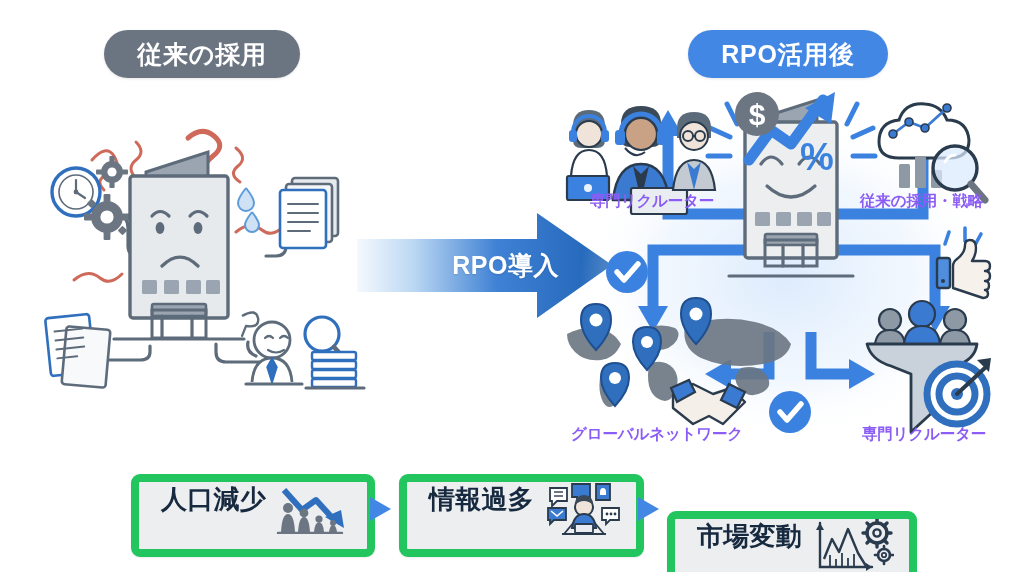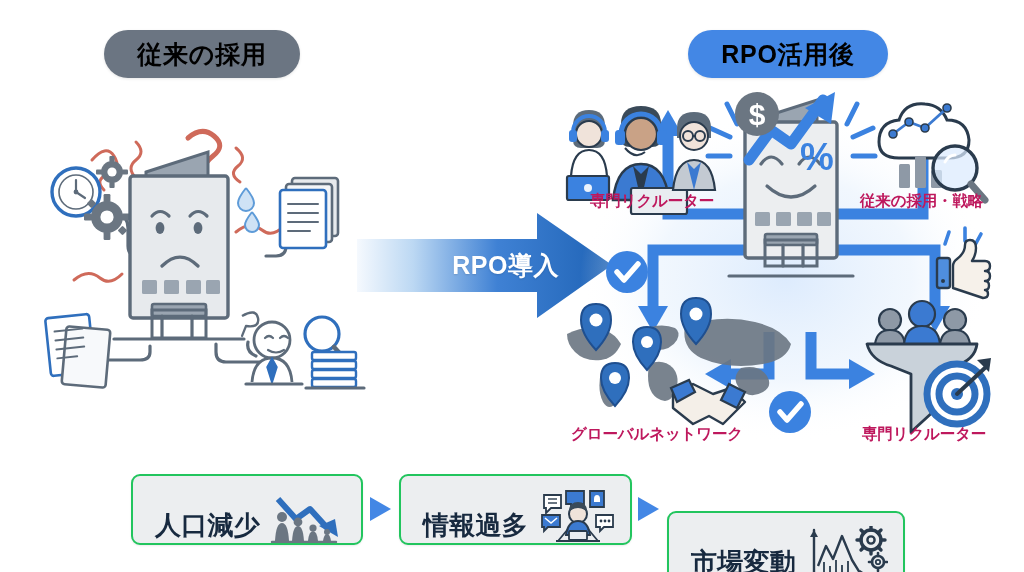--- a/index.html
+++ b/index.html
@@ -10,21 +10,21 @@
     overflow:hidden;
     position:relative;
   }
   #stage{position:relative;width:1024px;height:572px;}
 
   
   .pill{
     position:absolute;
     display:flex;align-items:center;justify-content:center;
     border-radius:999px;
-    color:#000000;
+    color:#ffffff;
     font-weight:700;
     letter-spacing:.03em;
     box-shadow:0 1px 3px rgba(0,0,0,.10);
   }
   #pill-before{left:104px;top:30px;width:196px;height:48px;background:#6b7582;font-size:25px;}
   #pill-after {left:688px;top:30px;width:200px;height:48px;background:#4387e5;font-size:25px;}
 
   
   #rpo-arrow{position:absolute;left:357px;top:213px;width:255px;height:105px;}
   #rpo-arrow .lbl{
@@ -35,38 +35,38 @@
   }
 
   
   .panel{position:absolute;}
   #left-panel{left:40px;top:120px;width:330px;height:290px;}
   #right-panel{left:545px;top:82px;width:479px;height:372px;}
 
   
   .qcap{
     position:absolute;
-    color:#be185d;
+    color:#8b5cf6;
     font-weight:700;
     font-size:15.5px;
     white-space:nowrap;
     letter-spacing:-.01em;
   }
   #cap-recruiters{left:590px;top:191px;}
   #cap-data{left:860px;top:191px;}
   #cap-global{left:571px;top:424px;}
   #cap-pipeline{left:862px;top:424px;}
 
   
   .card{
     position:absolute;top:474px;height:67px;
     background:#eceef0;
-    border:2px solid #22c55e;
+    border:8px solid #22c55e;
     border-radius:9px;
-    display:flex;align-items:flex-end;
+    display:flex;align-items:flex-start;
     box-shadow:0 1px 2px rgba(0,0,0,.08);
   }
   .card .ctext{
     color:#17293f;font-weight:700;font-size:26px;
     margin-left:22px;letter-spacing:.01em;white-space:nowrap;
   }
   .card .cicon{margin-left:10px;display:flex;align-items:center;}
   #card-pop{left:131px;width:228px;}
   #card-info{left:399px;width:229px;}
   #card-market{left:667px;width:234px;margin-top:37px;}

